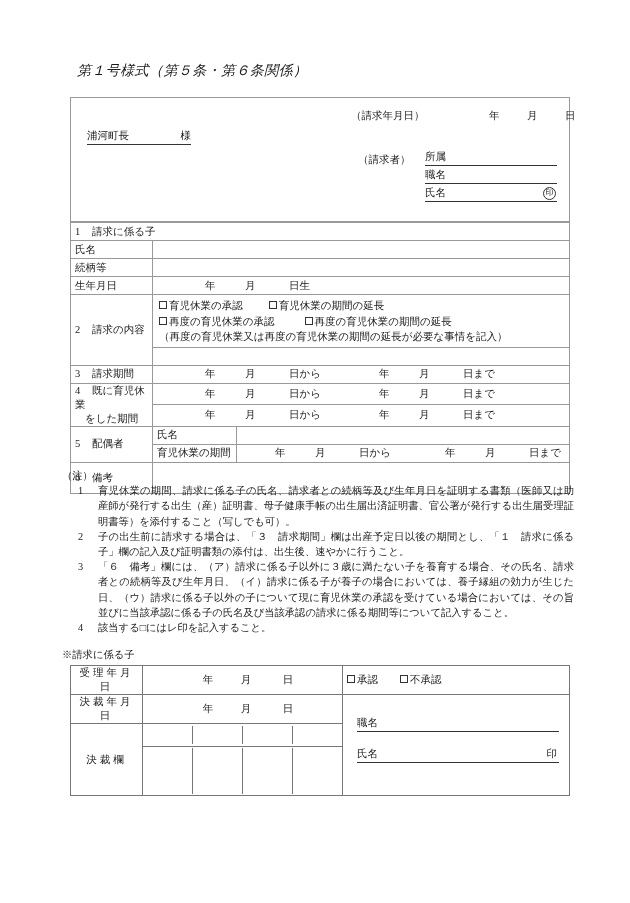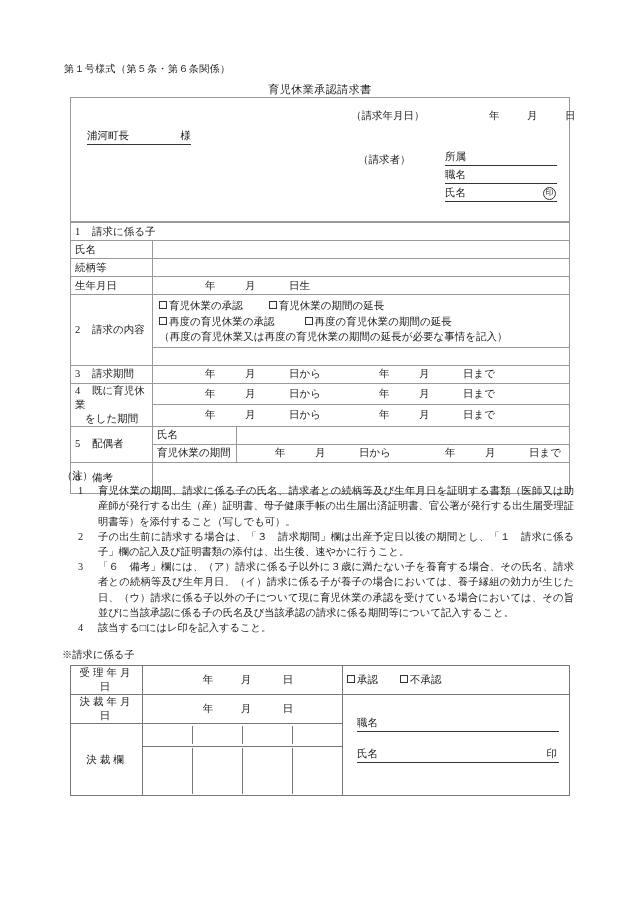--- a/index.html
+++ b/index.html
@@ -18,24 +18,25 @@
   .page {
     position: absolute;
     left: 0; top: 0;
     width: 630px;
     height: 903px;
   }
 
   
   .form-code {
     position: absolute;
-    left: 64px; top: 62px;
-    font-size: 10px;
+    left: 77px; top: 62px;
+    font-size: 14px;
     letter-spacing: 0.4px;
     white-space: nowrap;
+    font-style: italic;
   }
   .doc-title {
     position: absolute;
     left: 70px; top: 82px;
     width: 500px;
     text-align: center;
     font-size: 11px;
     letter-spacing: 0.5px;
   }
 
@@ -90,21 +91,20 @@
     left: 354px; top: 52px;
     width: 132px;
   }
   .cf-row {
     font-size: 10.5px;
     border-bottom: 1px solid #333;
     height: 15px;
     line-height: 14px;
     position: relative;
     white-space: nowrap;
-    margin-left: 20px;
   }
   .cf-row + .cf-row { margin-top: 2px; }
   .cf-seal {
     position: absolute;
     right: 1px; top: 1px;
     font-size: 8px;
     border: 1px solid #333;
     border-radius: 50%;
     width: 11px; height: 11px;
     line-height: 10px;
@@ -262,21 +262,20 @@
     right: 2px; top: 0;
   }
 </style>
 </head>
 <body>
 
 <div class="page">
 
   <div class="form-code">第１号様式（第５条・第６条関係）</div>
 
-  <div class="doc-title">育児休業承認請求書</div>
 
   <div class="upper-box">
 
     <div class="claim-date-label">（請求年月日）</div>
     <div class="claim-date-ymd"><span class="ymd-y">年</span><span class="ymd-m">月</span><span>日</span></div>
 
     <div class="addressee"><span class="name"><span class="who">浦河町長</span><span class="sama">様</span></span></div>
 
     <div class="claimant-label">（請求者）</div>
 

